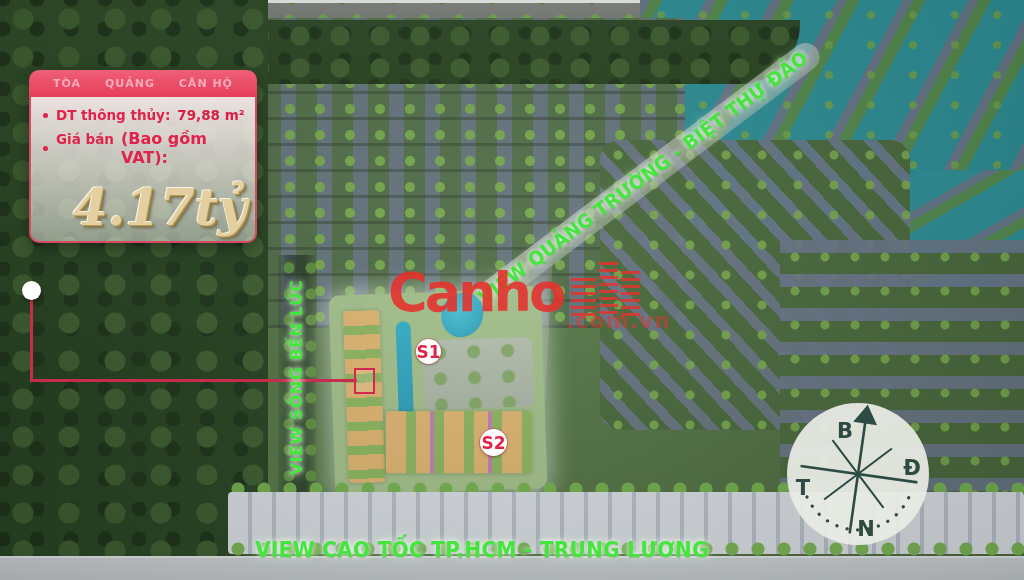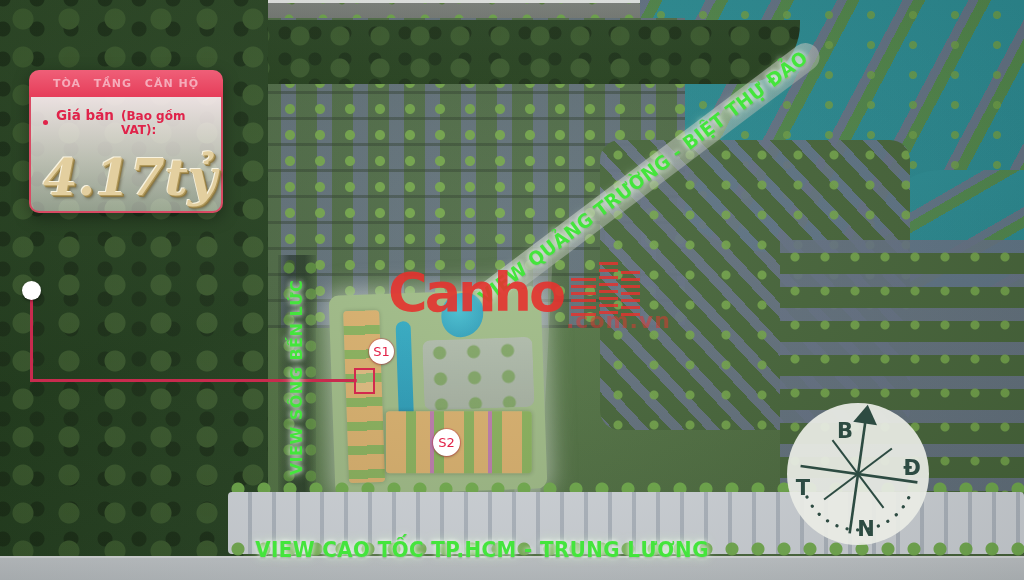--- a/index.html
+++ b/index.html
@@ -101,22 +101,22 @@
   
   .callout-line-v{left:30px;top:296px;width:3px;height:86px;background:#c82b4e;}
   .callout-line-h{left:30px;top:379px;width:327px;height:3px;background:#c82b4e;}
   .callout-dot{left:22px;top:281px;width:19px;height:19px;border-radius:50%;background:#fff;
     box-shadow:0 1px 3px rgba(0,0,0,.45);}
   .unit-highlight{left:354px;top:368px;width:17px;height:22px;border:2.5px solid #d3294e;
     background:rgba(255,255,255,.12);}
 
   
   .bmarker{width:25px;height:25px;border-radius:50%;background:#fff;color:#e22349;
-    font-weight:normal;font-size:13px;display:flex;align-items:center;justify-content:center;
-    box-shadow:0 0 0 1px rgba(226,35,73,.3),0 1px 3px rgba(0,0,0,.35);}
+    font-weight:bold;font-size:17px;display:flex;align-items:center;justify-content:center;
+    box-shadow:0 0 0 1px rgba(226,35,73,.3),0 1px 3px rgba(0,0,0,.35);margin-left:47px;}
   .bmarker.s1{left:369px;top:339px;}
   .bmarker.s2{left:433px;top:429px;width:27px;height:27px;}
 
   
   .view-label{color:#44e53c;font-weight:800;
     text-shadow:0 0 5px rgba(255,255,255,.95),0 0 11px rgba(215,255,205,.8),0 1px 2px rgba(20,70,20,.65);
     white-space:nowrap;letter-spacing:.5px;}
   .view-label.diagonal{left:428px;top:166px;width:430px;text-align:center;font-size:19px;
     transform:rotate(-37deg) scaleX(.95);}
   .view-label.vertical{left:196px;top:368px;width:200px;text-align:center;font-size:16px;
@@ -129,35 +129,35 @@
   .wm-brand{font-size:54px;line-height:.95;font-weight:800;letter-spacing:-3px;color:#e5332e;}
   .wm-buildings{display:flex;align-items:flex-end;gap:3px;margin-left:8px;height:56px;}
   .wm-tower{background:repeating-linear-gradient(180deg,#e5332e 0 3.5px,rgba(229,51,46,0) 3.5px 7px);opacity:.92;}
   .wm-tower.t1{width:25px;height:40px;}
   .wm-tower.t2{width:19px;height:56px;}
   .wm-tower.t3{width:19px;height:47px;}
   .wm-domain{position:absolute;left:178px;top:46px;font-size:22px;font-weight:bold;
     color:rgba(229,51,46,.55);letter-spacing:1px;}
 
   
-  .listing-card{left:29px;top:70px;width:194px;box-shadow:0 5px 16px rgba(0,0,0,.35);border-radius:10px;}
+  .listing-card{left:29px;top:70px;width:228px;box-shadow:0 5px 16px rgba(0,0,0,.35);border-radius:10px;}
   .card-header{background:linear-gradient(180deg,#ef5f78,#e63d59);border-radius:10px 10px 0 0;
     padding:7px 0 7px;}
   .hdr-cols{display:flex;justify-content:space-between;padding:0 24px;font-size:11px;
     font-weight:700;letter-spacing:1px;color:#f6abba;}
   .hdr-code{font-size:28px;font-weight:800;color:#fff;text-align:center;letter-spacing:1px;line-height:1.1;}
   .card-body{border:2.5px solid #d84a63;border-top:none;border-radius:0 0 10px 10px;
     padding:10px 8px 8px 12px;
     background:linear-gradient(180deg,rgba(251,238,240,.92) 0%,rgba(243,238,232,.72) 55%,rgba(233,233,226,.55) 100%);}
   .detail-row{display:flex;align-items:baseline;margin-bottom:6px;font-size:13.5px;}
   .bullet{width:5px;height:5px;border-radius:50%;background:#e0234a;margin-right:8px;align-self:center;flex:0 0 auto;}
   .d-label{color:#e0234a;font-weight:700;margin-right:7px;white-space:nowrap;}
   .d-value{color:#d91e44;font-weight:800;white-space:nowrap;}
-  .d-suffix{color:#e0234a;font-weight:700;font-size:12px;}
-  .price-row{text-align:left;margin-top:16px;}
+  .d-suffix{color:#e0234a;font-weight:700;font-size:16px;}
+  .price-row{text-align:right;margin-top:16px;}
   .price-value{font-family:"DejaVu Serif","Liberation Serif",serif;font-style:italic;font-weight:bold;
     font-size:50px;line-height:1;color:#e3cf9f;
     text-shadow:-1px -1px 0 #f8f3e0,1px 1px 0 #b29a5c,2px 2px 0 #8f7a42,3px 3px 3px rgba(60,45,15,.5);}
 
   
   .compass{left:786px;top:394px;}
   .compass text{font-family:"DejaVu Sans",sans-serif;font-weight:bold;font-size:21px;fill:#2d4b42;}
 </style>
 </head>
 <body>
@@ -225,27 +225,32 @@
     <text x="59" y="44" text-anchor="middle">B</text>
     <text x="126" y="81" text-anchor="middle">Đ</text>
     <text x="17" y="101" text-anchor="middle">T</text>
     <text x="80" y="142" text-anchor="middle">N</text>
   </svg>
 
   <div class="abs listing-card">
     <div class="card-header">
       <div class="hdr-cols">
         <span>TÒA</span>
-        <span>TẦNG</span>
+        <span>QUẢNG</span>
         <span>CĂN HỘ</span>
       </div>
     </div>
     <div class="card-body">
       <div class="detail-row">
         <span class="bullet"></span>
+        <span class="d-label">DT thông thủy:</span>
+        <span class="d-value">79,88 m²</span>
+      </div>
+      <div class="detail-row">
+        <span class="bullet"></span>
         <span class="d-label">Giá bán</span>
         <span class="d-suffix">(Bao gồm VAT):</span>
       </div>
       <div class="price-row">
         <span class="price-value">4.17tỷ</span>
       </div>
     </div>
   </div>
 
 </div>

